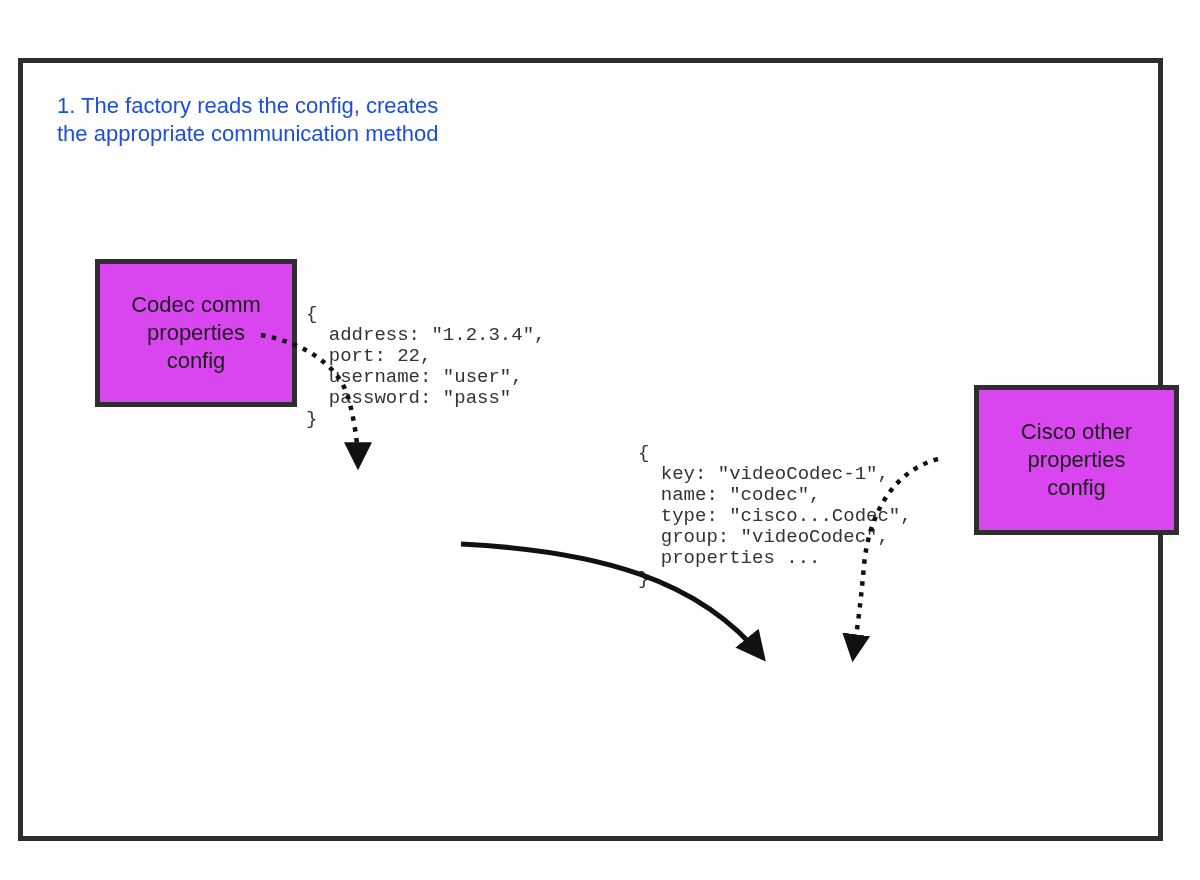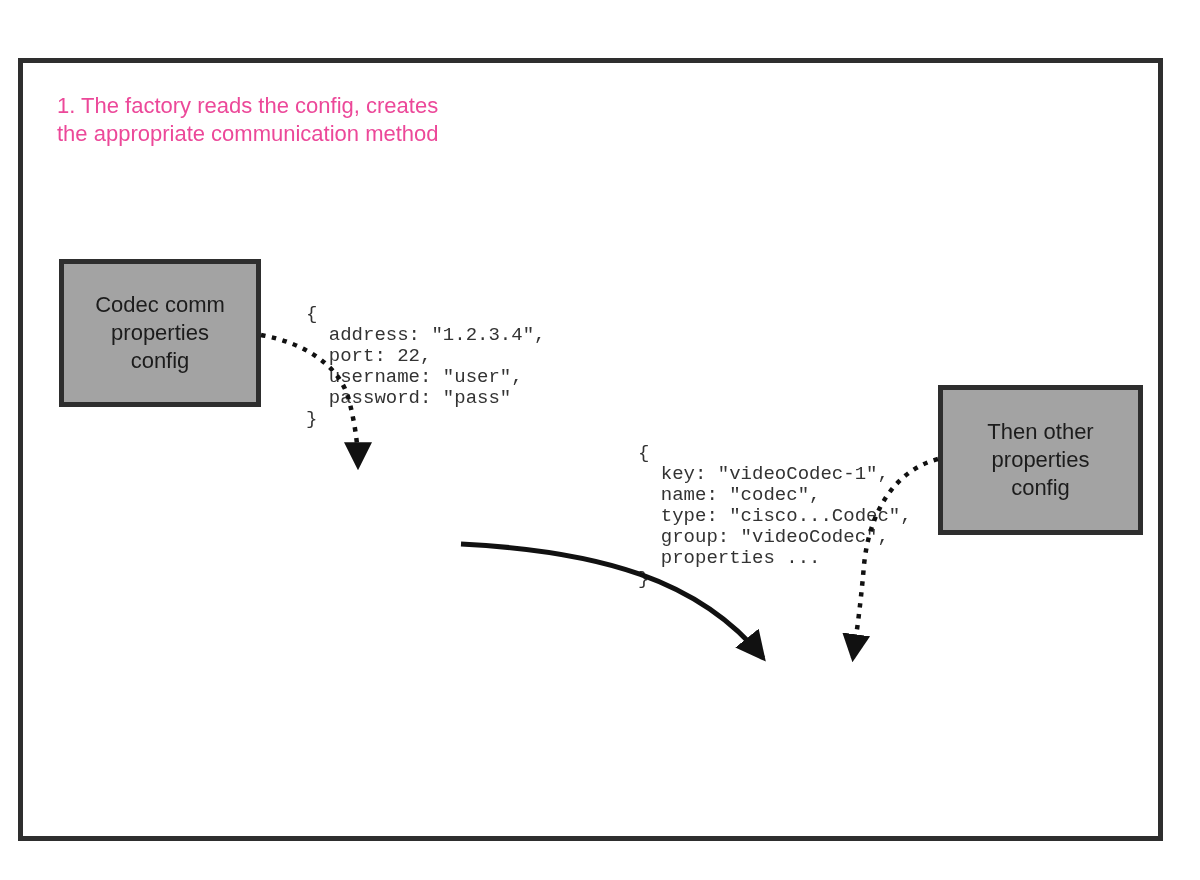--- a/index.html
+++ b/index.html
@@ -5,30 +5,30 @@
   html,body{margin:0;padding:0;background:#ffffff;}
   .canvas{
     position:relative;width:1200px;height:880px;background:#ffffff;overflow:hidden;
     font-family:"Liberation Sans", sans-serif;color:#1c1c1c;
   }
   .frame{
     position:absolute;left:18px;top:58px;width:1145px;height:783px;
     border:5px solid #2e2e2e;box-sizing:border-box;background:#ffffff;
   }
   .note{
-    position:absolute;font-size:22px;line-height:28px;color:#ec4899;
+    position:absolute;font-size:22px;line-height:28px;color:#1d4ed8;
     white-space:pre-line;z-index:2;
   }
   #note1{left:57px;top:92px;width:470px;}
   #note2{left:645px;top:92px;width:490px;}
   #note3{left:942px;top:687px;width:210px;}
   .node{
-    position:absolute;border:5px solid #2e2e2e;box-sizing:border-box;background:#a3a3a3;
+    position:absolute;border:5px solid #2e2e2e;box-sizing:border-box;background:#d946ef;
     display:flex;align-items:center;justify-content:center;text-align:center;
-    font-size:22px;line-height:28px;white-space:pre-line;z-index:2;
+    font-size:22px;line-height:28px;white-space:pre-line;z-index:2;margin-left:36px;
   }
   #box-codec-comm{left:59px;top:259px;width:202px;height:148px;}
   #box-ssh{left:259px;top:469px;width:202px;height:150px;}
   #box-codec-other{left:938px;top:385px;width:205px;height:150px;}
   #box-cisco{left:709px;top:664px;width:202px;height:150px;}
   .code{
     position:absolute;margin:0;font-family:"Liberation Mono","DejaVu Sans Mono",monospace;
     font-size:19px;line-height:21px;color:#333333;white-space:pre;z-index:1;
   }
   #code1{left:306px;top:304px;}
@@ -62,21 +62,21 @@
   type: "cisco...Codec",
   group: "videoCodec",
   properties ...
 }</pre>
 
   <div class="node" id="box-codec-comm">Codec comm
 properties
 config</div>
 
 
-  <div class="node" id="box-codec-other">Then other
+  <div class="node" id="box-codec-other">Cisco other
 properties
 config</div>
 
 
   <svg class="arrows" width="1200" height="880" viewBox="0 0 1200 880">
     <defs>
       <marker id="head" viewBox="0 0 10 10" refX="8.5" refY="5" markerUnits="userSpaceOnUse" markerWidth="28" markerHeight="30" orient="auto">
         <path d="M 0 0 L 10 5 L 0 10 Z" fill="#111111"></path>
       </marker>
       <marker id="headBig" viewBox="0 0 10 10" refX="8.5" refY="5" markerUnits="userSpaceOnUse" markerWidth="30" markerHeight="32" orient="auto">

